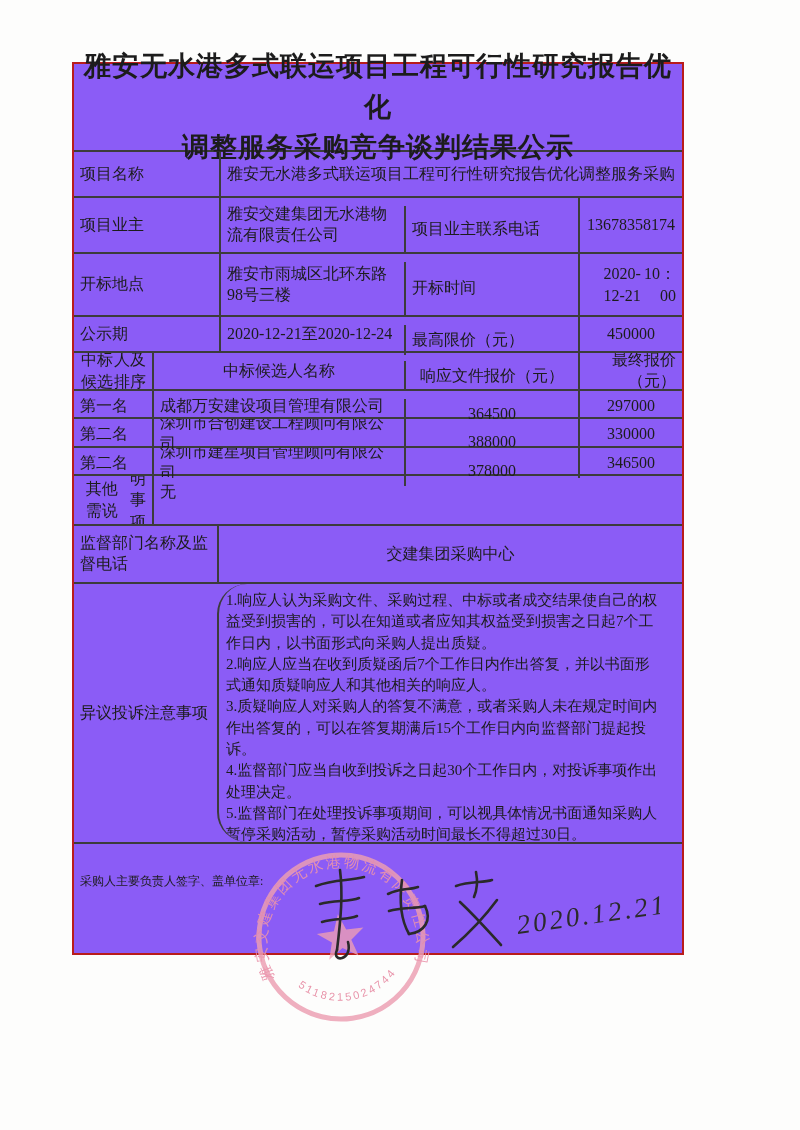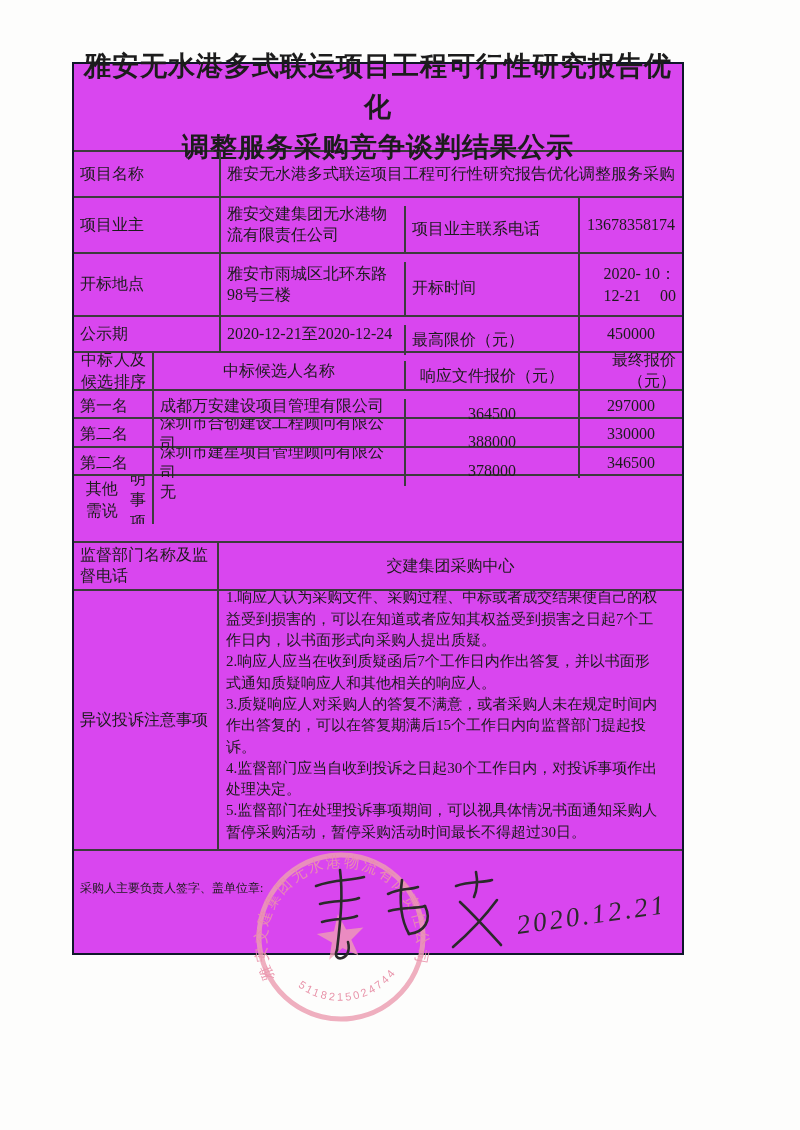--- a/index.html
+++ b/index.html
@@ -5,23 +5,23 @@
   html,body{margin:0;padding:0;}
   body{
     width:800px;height:1130px;position:relative;
     background:#fdfdfc;
     font-family:"Liberation Serif","DejaVu Serif",serif;
     color:#1c1c1c;
     overflow:hidden;
   }
   .doc-table{
     position:absolute;left:72px;top:62px;width:612px;height:893px;
-    border:2px solid #0f172a;
+    border:2px solid #b91c1c;
     box-sizing:border-box;
-    background:#d946ef;
+    background:#8b5cf6;
   }
   .row{display:flex;box-sizing:border-box;border-top:2px solid #3c3c3c;}
   .row:first-child{border-top:none;}
   .cell{
     box-sizing:border-box;display:flex;align-items:center;
     font-size:16px;line-height:1.3;padding:15px 6px;
     border-left:2px solid #3c3c3c;
     overflow:hidden;
   }
   .cell:first-child{border-left:none;}
@@ -40,30 +40,30 @@
   .c-sub{flex:0 0 174px;margin-top:8px;}
   .c-last{flex:1 1 auto;}
   
   .c-rank{flex:0 0 78px;}
   .c-name{flex:0 0 252px;}
   
   .c-wlabel{flex:0 0 143px;}
   .c-rest{flex:1 1 auto;}
   .h46{height:46px;}.h56{height:56px;}.h79{height:63px;}.h36{height:36px;}
   .h55{height:38px;}.h28{height:28px;}.h29{height:29px;}.h50{height:50px;}
-  .h58{height:48px;margin-top:17px;}.h260{height:260px;}.h78{height:78px;}
+  .h58{height:58px;}.h260{height:260px;}.h78{height:78px;}
   .stack{flex-direction:column;align-items:stretch;padding:0;gap:27px;}
   .stack > div{
     flex:1 1 50%;display:flex;align-items:center;justify-content:center;
     box-sizing:border-box;text-align:center;
   }
   .stack > div + div{border-top:2px solid #3c3c3c;}
   .objection-text{
-    flex-direction:column;align-items:flex-start;justify-content:flex-end;
-    font-size:15px;line-height:1.42;padding:6px 20px 6px 7px;
+    flex-direction:column;align-items:flex-start;justify-content:space-between;
+    font-size:15px;line-height:1.42;padding:6px 20px 6px 7px;border-radius:30px;
   }
   .objection-text p{margin:0;}
   .two-line{flex-direction:row;justify-content:center;line-height:1.35;}
   .sig-row .cell{font-size:12px;border-radius:10px;}
   
   .stamp{
     position:absolute;left:246px;top:842px;width:190px;height:190px;
     z-index:2;transform:rotate(-8deg);opacity:.92;
   }
   .signature{

